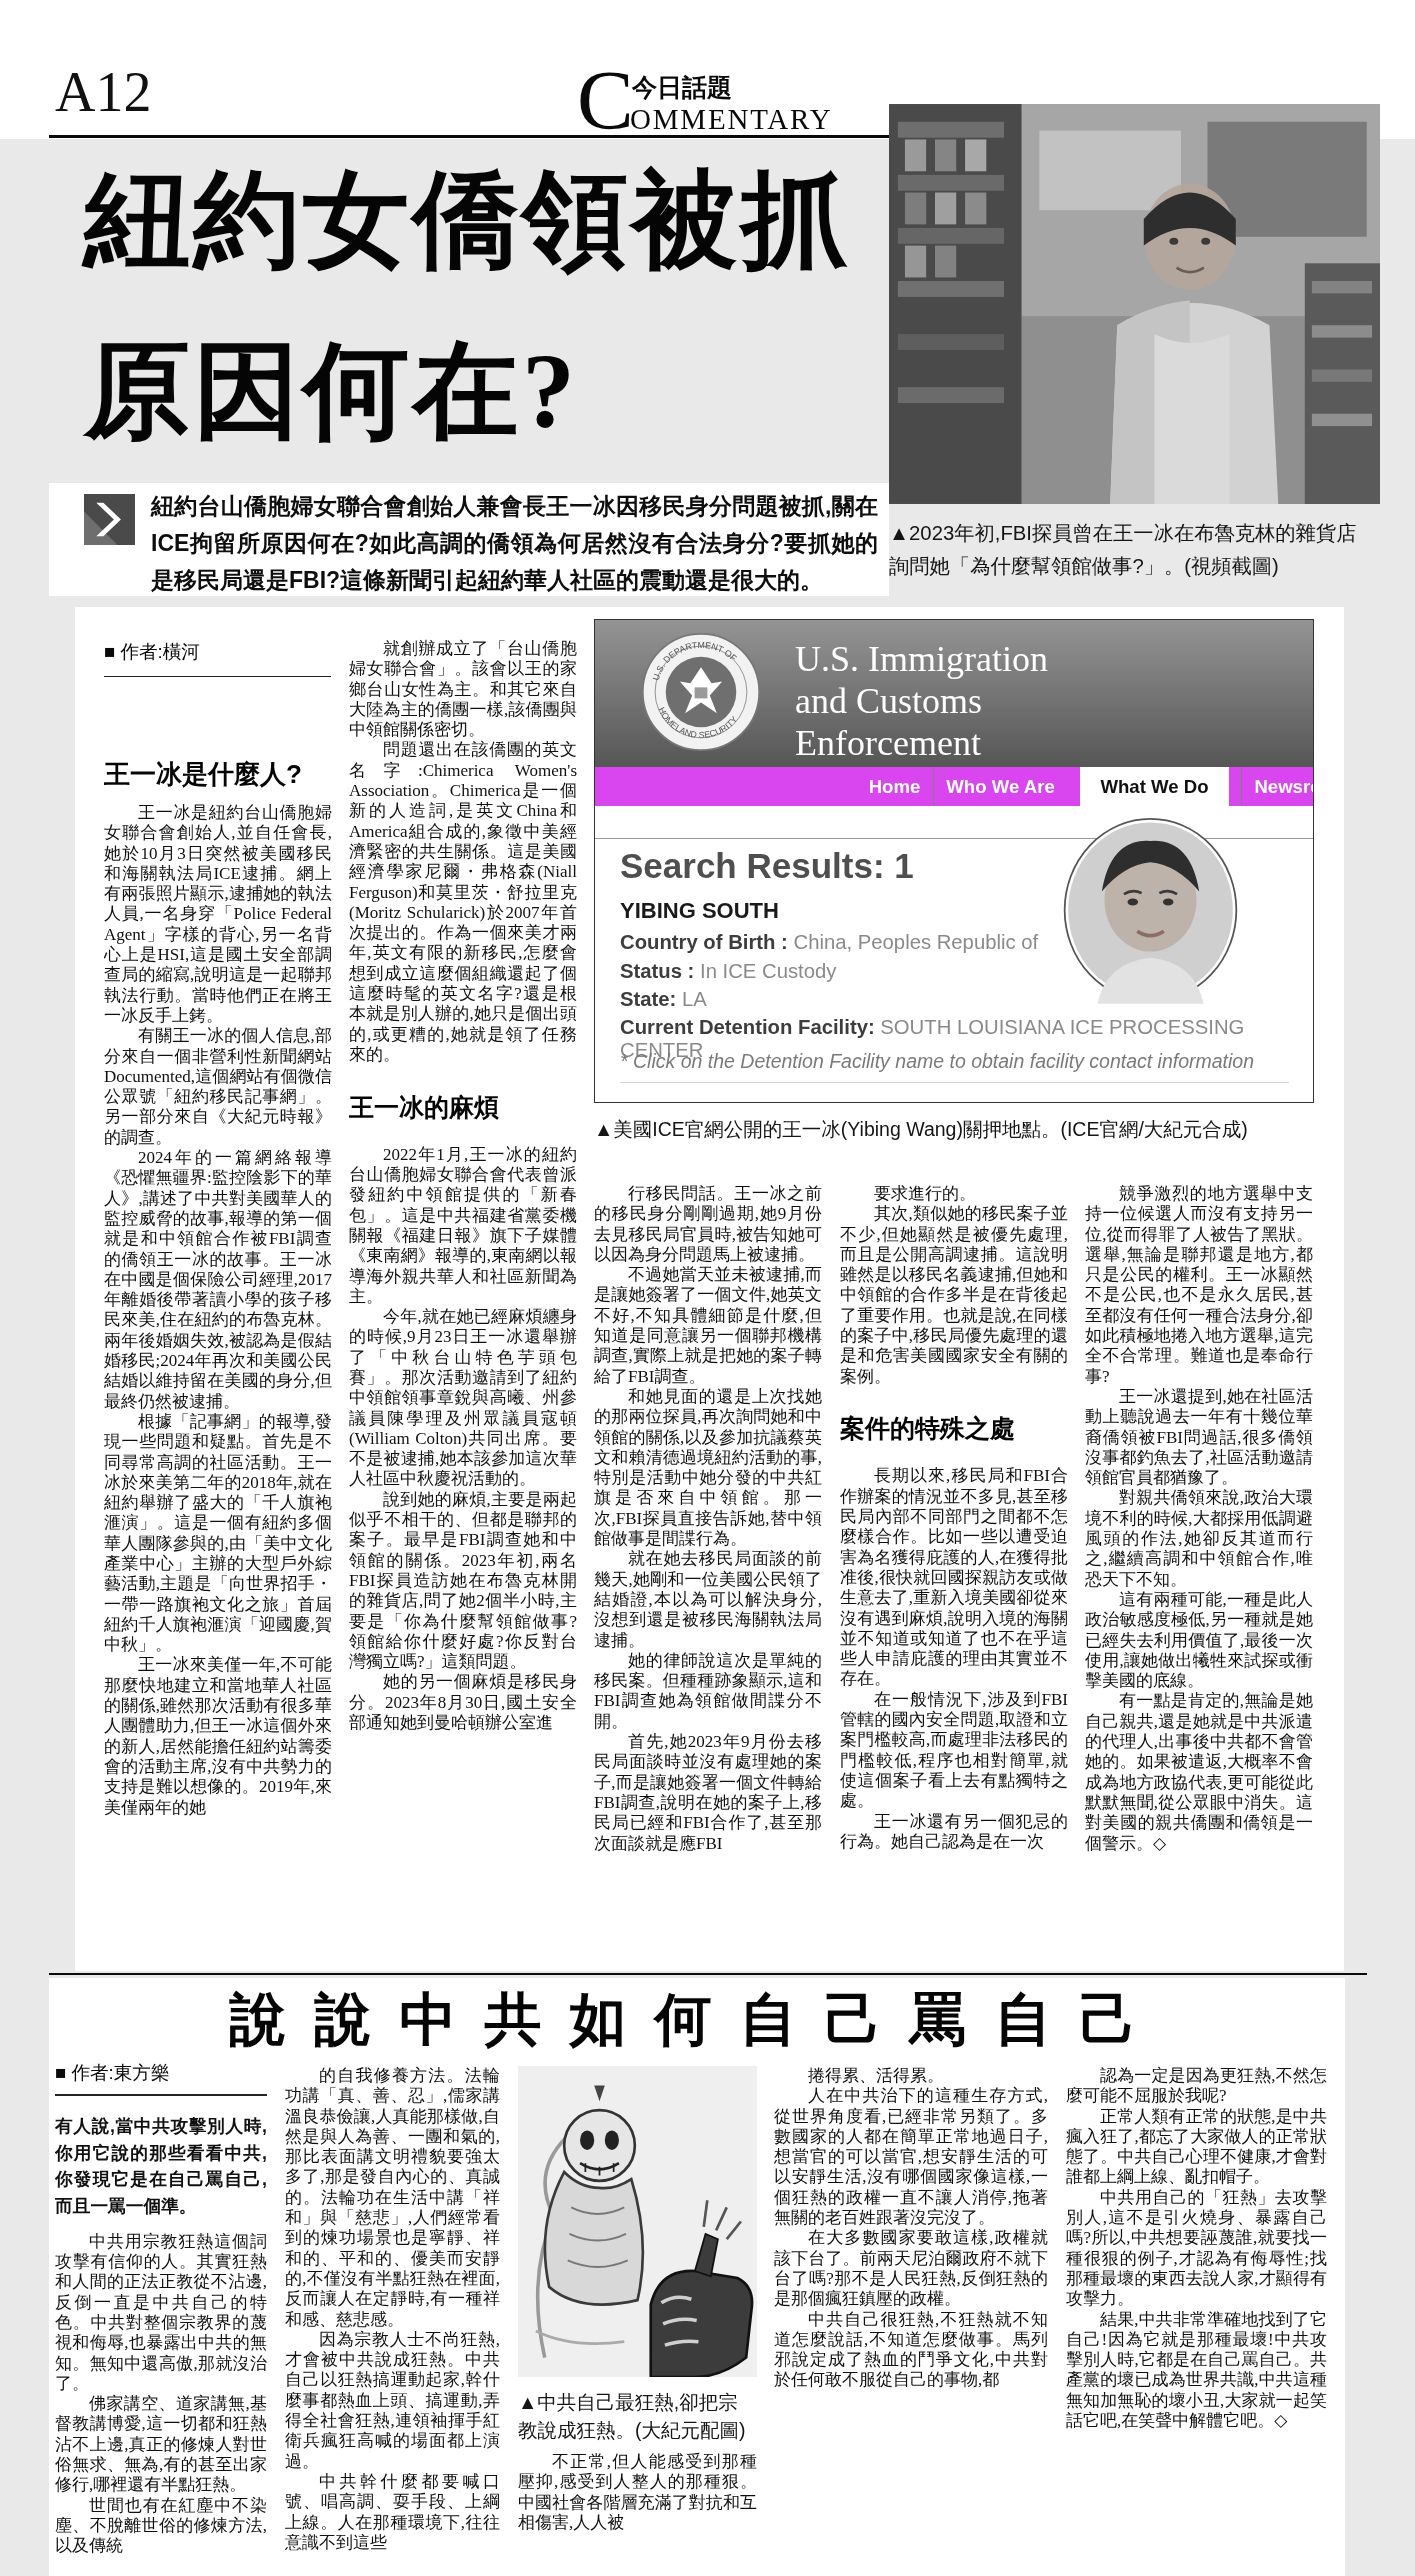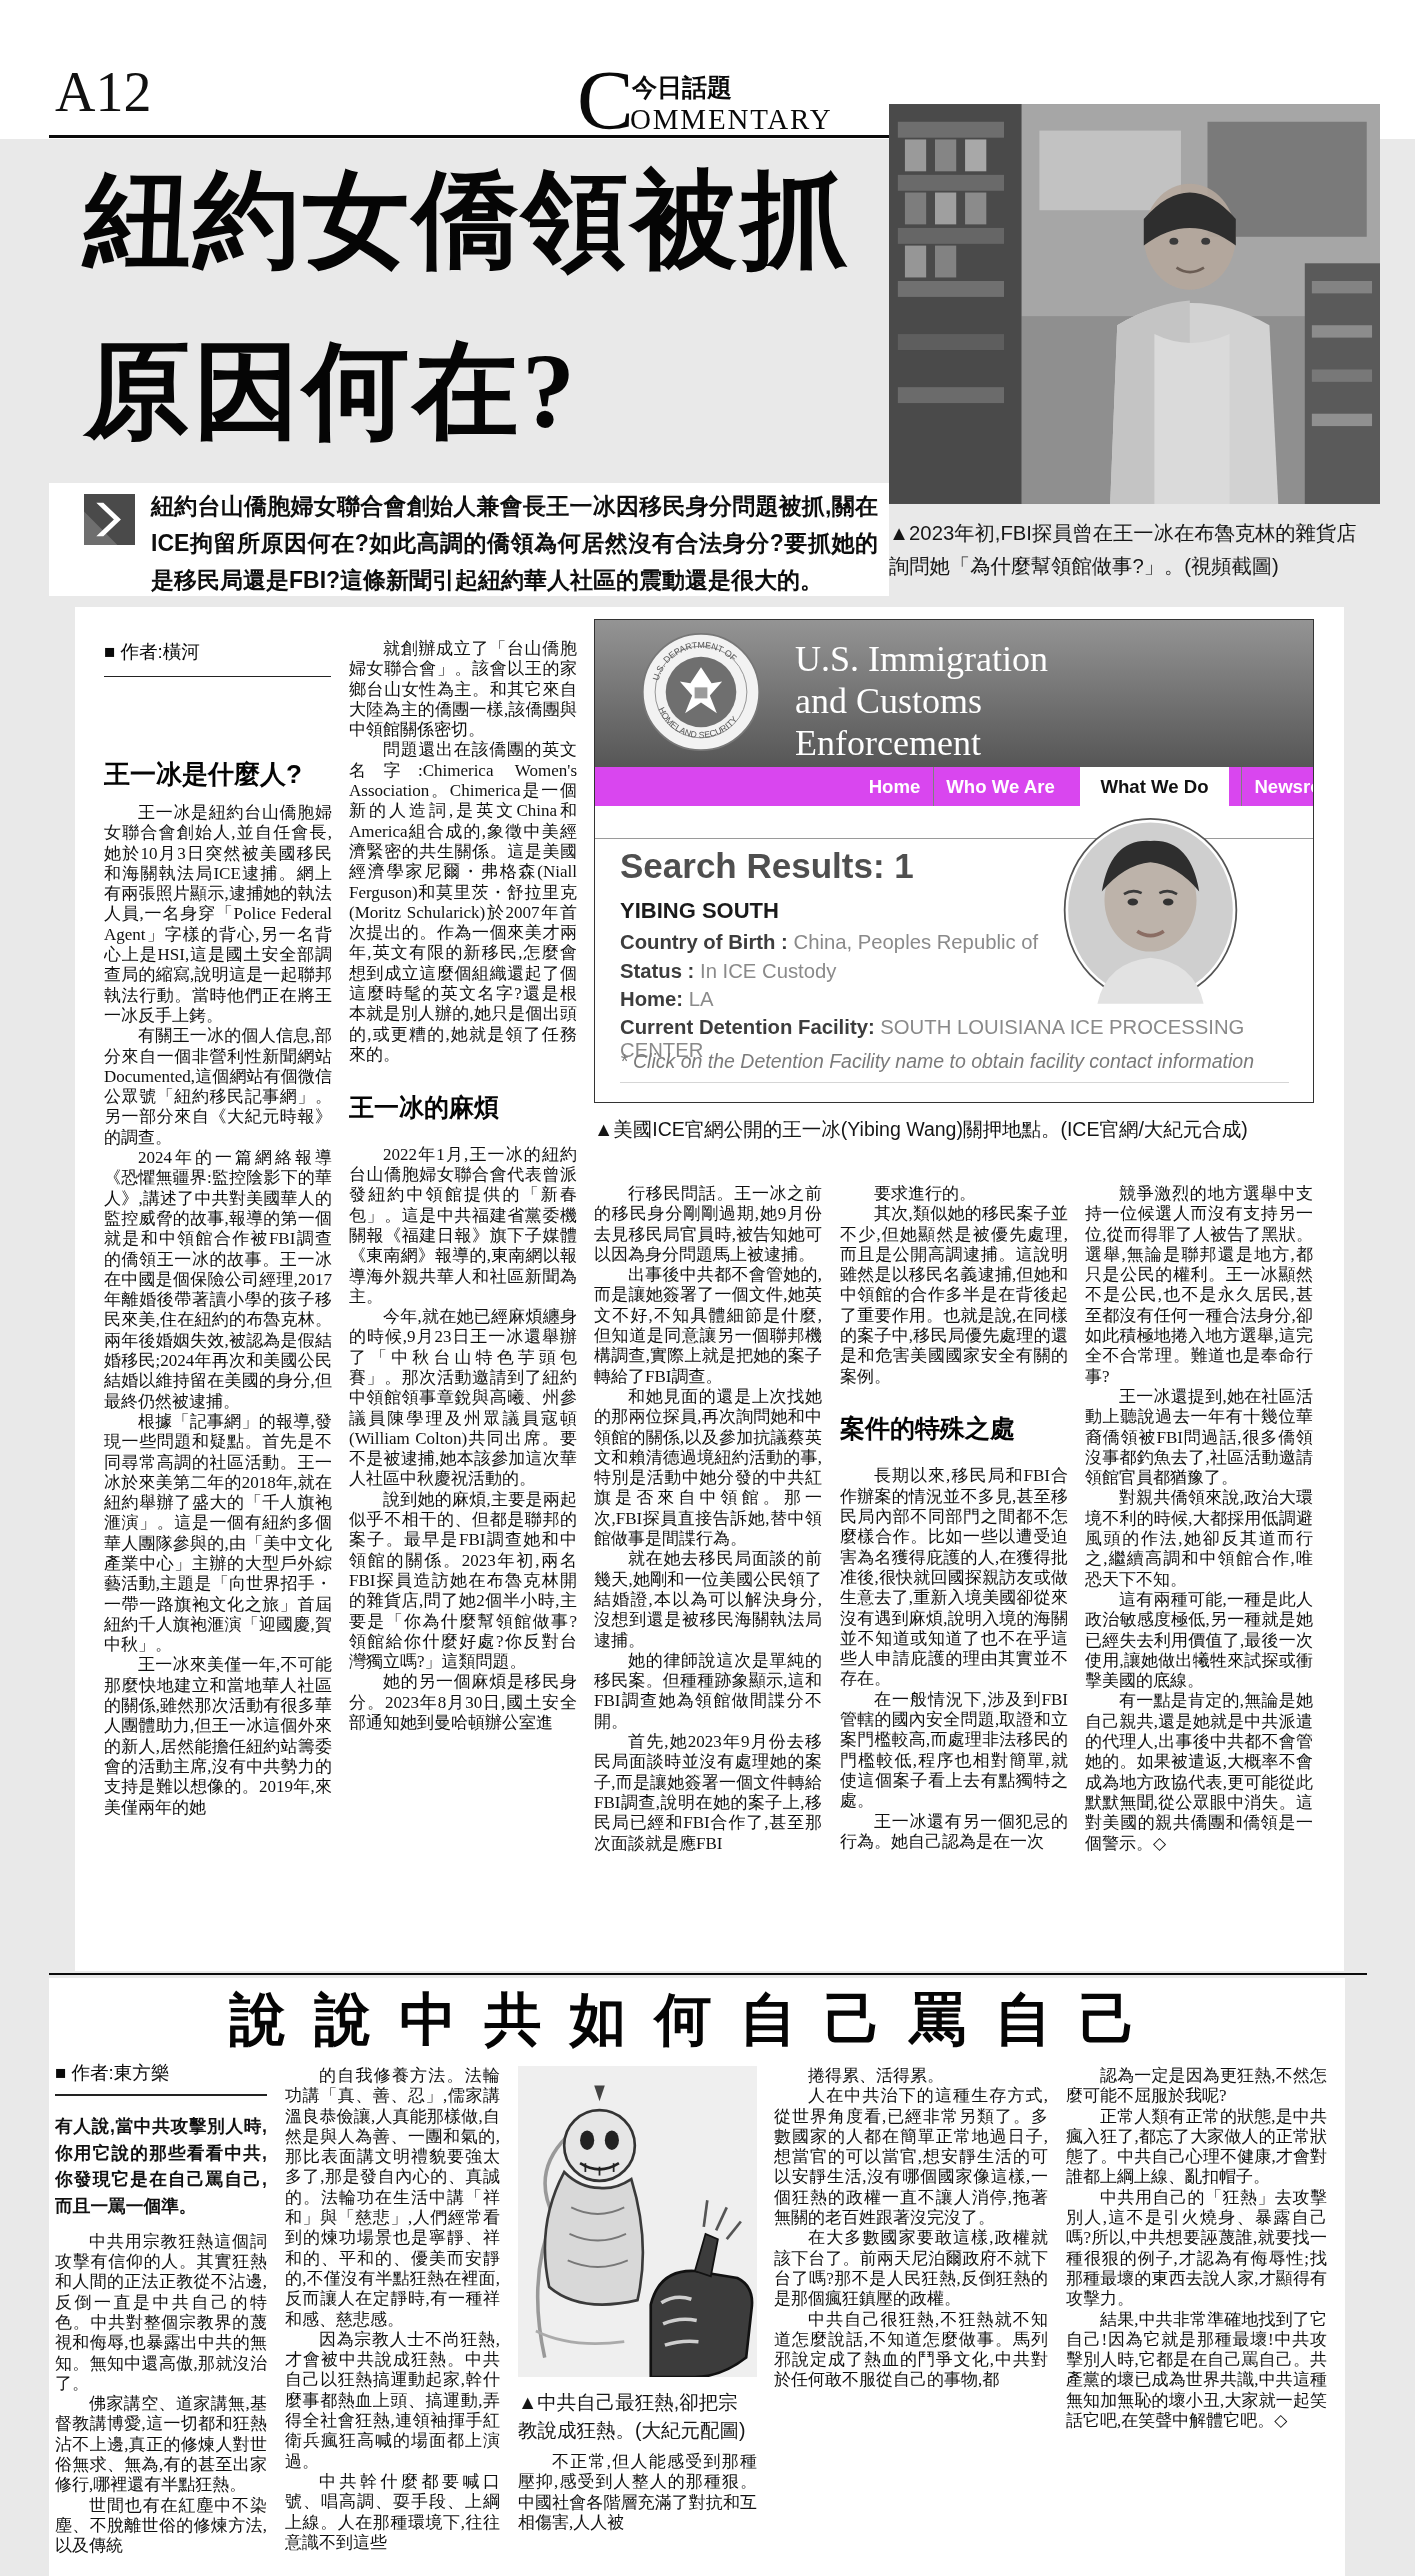--- a/index.html
+++ b/index.html
@@ -231,21 +231,21 @@
     <div class="ice-name">YIBING SOUTH</div>
     <div class="ice-field f1">
       <span class="lab">Country of Birth :</span>
       <span class="val">China, Peoples Republic of</span>
     </div>
     <div class="ice-field f2">
       <span class="lab">Status :</span>
       <span class="val">In ICE Custody</span>
     </div>
     <div class="ice-field f3">
-      <span class="lab">Home:</span>
+      <span class="lab">State:</span>
       <span class="val">LA</span>
     </div>
     <div class="ice-field f4">
       <span class="lab">Current Detention Facility:</span>
       <span class="val">SOUTH LOUISIANA ICE PROCESSING CENTER</span>
     </div>
     <div class="ice-note">* Click on the Detention Facility name to obtain facility contact information</div>
     <div class="ice-hr2"></div>
     <div class="ice-portrait">
       <svg width="177" height="188" viewBox="0 0 200 212">
@@ -259,21 +259,21 @@
         <ellipse cx="80" cy="97" rx="6" ry="4" fill="#333"></ellipse>
         <ellipse cx="120" cy="97" rx="6" ry="4" fill="#333"></ellipse>
         <path d="M85 130 Q100 140 115 130" stroke="#8a6d63" stroke-width="4" fill="none"></path>
       </svg>
     </div>
   </div>
   <div class="ice-caption cap-sans">▲美國ICE官網公開的王一冰(Yibing Wang)關押地點。(ICE官網/大紀元合成)</div>
 
   <div class="col c3">
     <p>行移民問話。王一冰之前的移民身分剛剛過期,她9月份去見移民局官員時,被告知她可以因為身分問題馬上被逮捕。</p>
-    <p>出事後中共都不會管她的,而是讓她簽署了一個文件,她英文不好,不知具體細節是什麼,但知道是同意讓另一個聯邦機構調查,實際上就是把她的案子轉給了FBI調查。</p>
+    <p>不過她當天並未被逮捕,而是讓她簽署了一個文件,她英文不好,不知具體細節是什麼,但知道是同意讓另一個聯邦機構調查,實際上就是把她的案子轉給了FBI調查。</p>
     <p>和她見面的還是上次找她的那兩位探員,再次詢問她和中領館的關係,以及參加抗議蔡英文和賴清德過境紐約活動的事,特別是活動中她分發的中共紅旗是否來自中領館。那一次,FBI探員直接告訴她,替中領館做事是間諜行為。</p>
     <p>就在她去移民局面談的前幾天,她剛和一位美國公民領了結婚證,本以為可以解決身分,沒想到還是被移民海關執法局逮捕。</p>
     <p>她的律師說這次是單純的移民案。但種種跡象顯示,這和FBI調查她為領館做間諜分不開。</p>
     <p>首先,她2023年9月份去移民局面談時並沒有處理她的案子,而是讓她簽署一個文件轉給FBI調查,說明在她的案子上,移民局已經和FBI合作了,甚至那次面談就是應FBI</p>
   </div>
 
   <div class="col c4">
     <p>要求進行的。</p>
     <p>其次,類似她的移民案子並不少,但她顯然是被優先處理,而且是公開高調逮捕。這說明雖然是以移民名義逮捕,但她和中領館的合作多半是在背後起了重要作用。也就是說,在同樣的案子中,移民局優先處理的還是和危害美國國家安全有關的案例。</p>
     <p class="col-h">案件的特殊之處</p>

